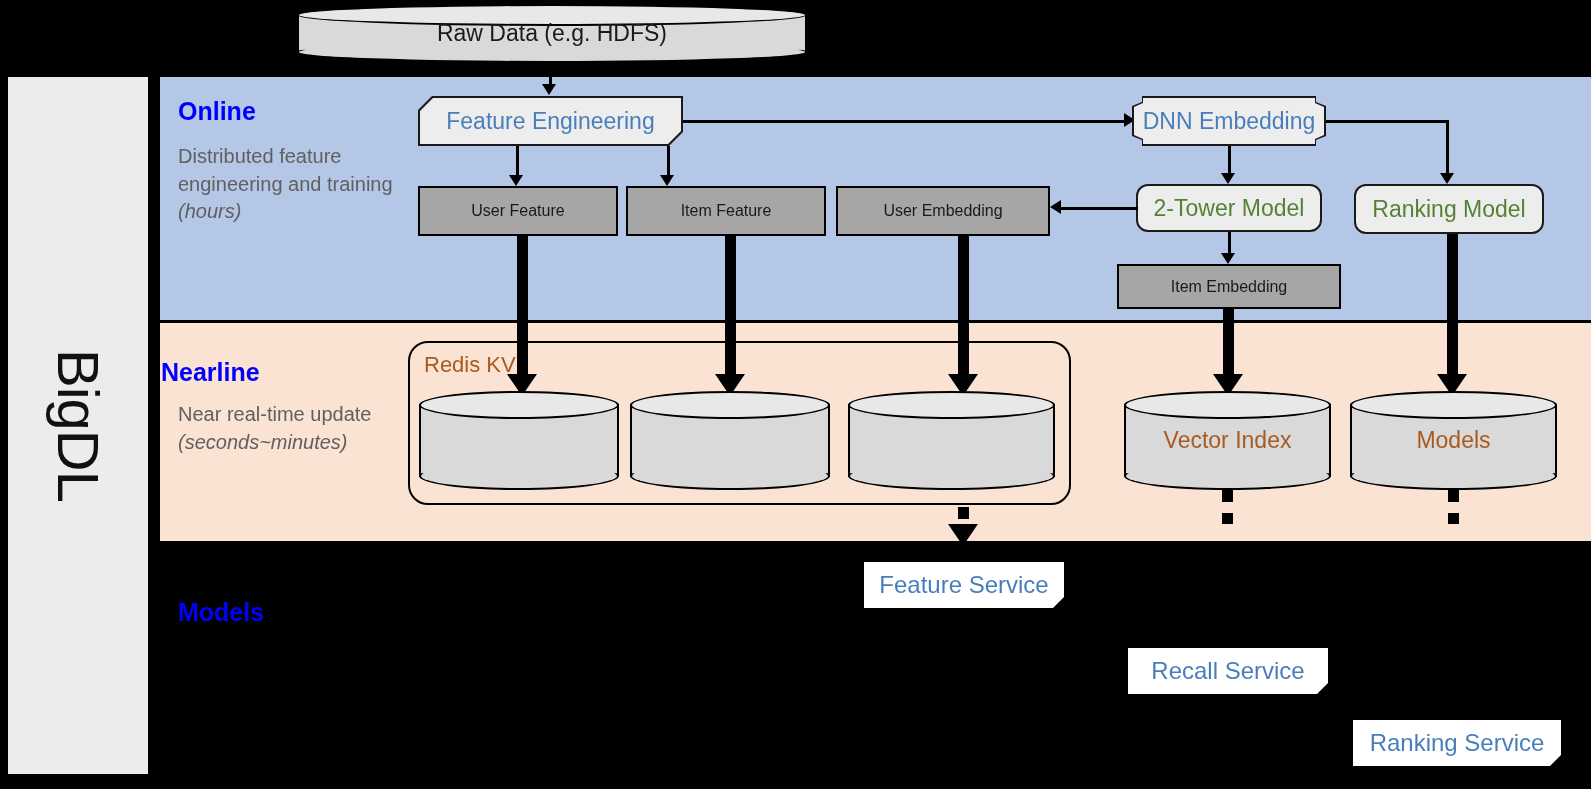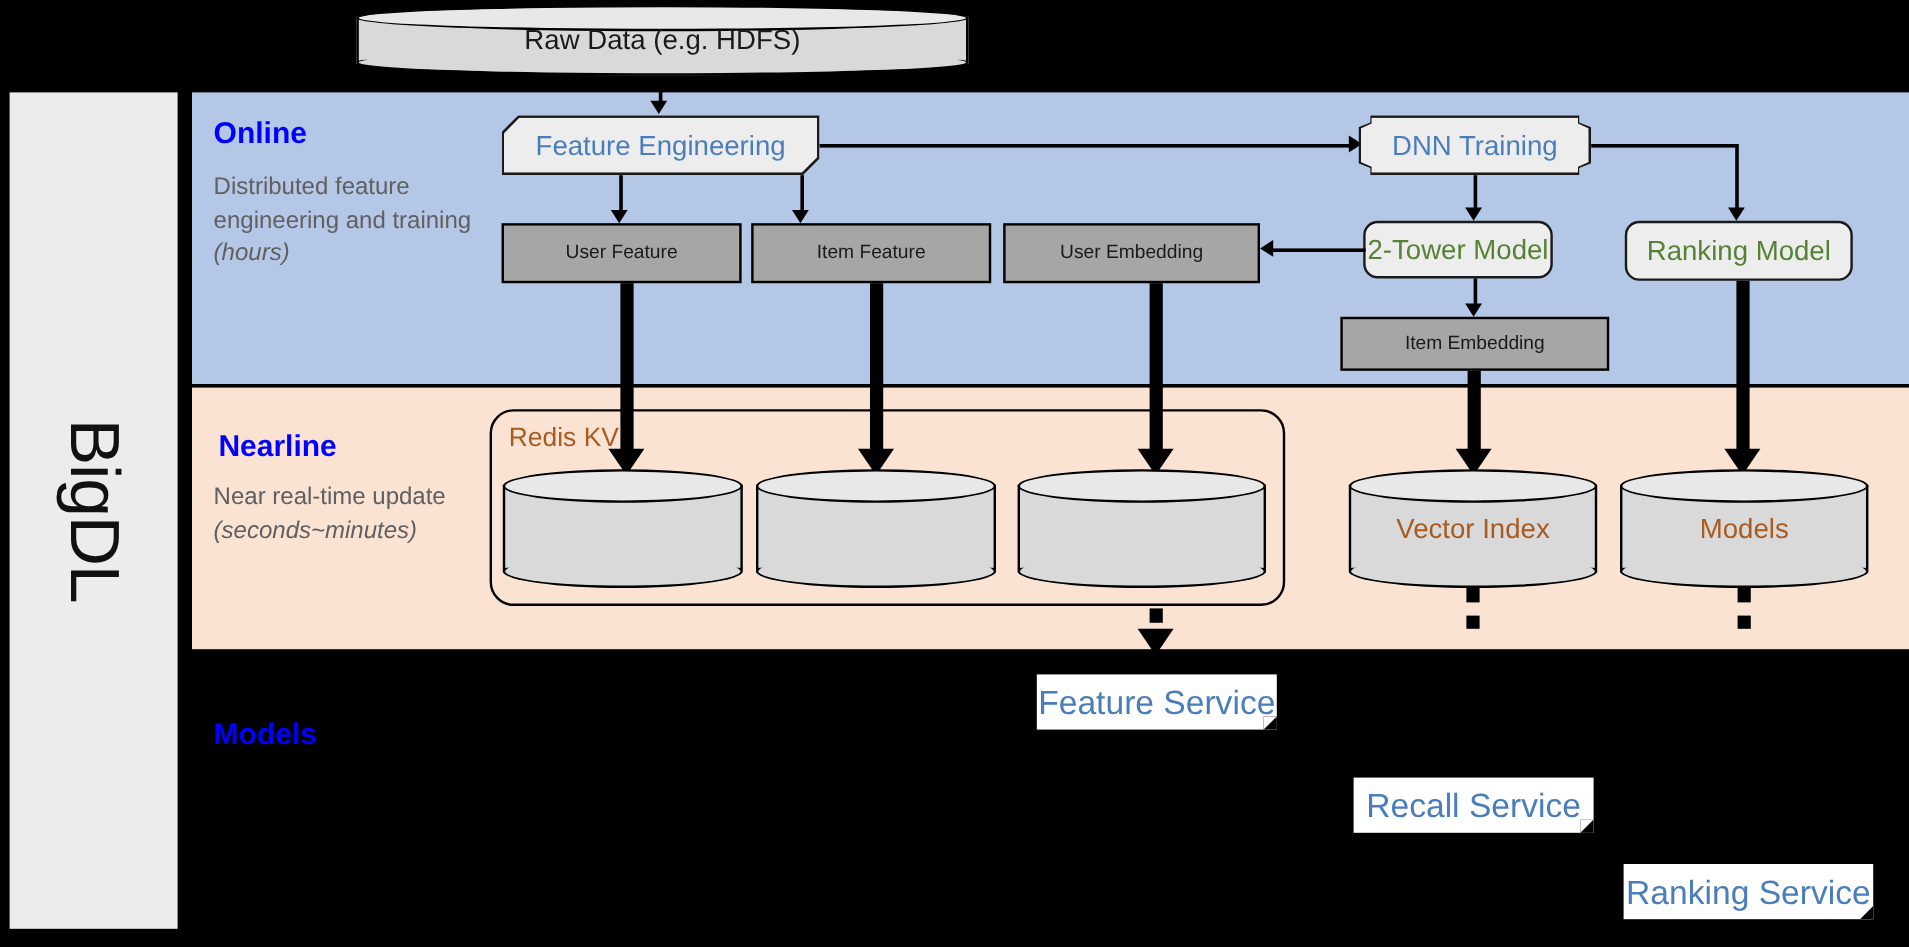--- a/index.html
+++ b/index.html
@@ -57,21 +57,21 @@
   .band-desc {
     position: absolute;
     font-size: 20px;
     line-height: 1.38;
     color: #606060;
     width: 230px;
   }
   .band-desc .it { font-style: italic; }
   #lbl-offline-title  { left: 178px; top: 97px;  }
   #lbl-offline-desc   { left: 178px; top: 143px; }
-  #lbl-nearline-title { left: 182px; top: 358px; }
+  #lbl-nearline-title { left: 161px; top: 358px; }
   #lbl-nearline-desc  { left: 178px; top: 401px; }
   #lbl-online-title   { left: 178px; top: 598px; }
   #lbl-online-desc    { left: 178px; top: 645px; }
   #lbl-online-title, #lbl-online-desc { color: #0000ff; }
   #lbl-online-desc { color: #606060; }
 
   
   .gbox {
     position: absolute;
     background: #a6a6a6;
@@ -247,21 +247,21 @@
   }
 
   
   .doc {
     position: absolute;
     background: #ffffff;
     display: flex;
     align-items: center;
     justify-content: center;
     color: #4a7ebb;
-    font-size: 28px;
+    font-size: 24px;
     text-align: center;
     line-height: 1.25;
   }
   .doc .fold {
     position: absolute;
     right: 0;
     bottom: 0;
     width: 0; height: 0;
     border-left: 17px solid #ffffff;
     border-bottom: 17px solid #000000;
@@ -318,21 +318,21 @@
     <div class="card-inner">
       <span class="t-blue">Feature Engineering</span>
     </div>
   </div>
 
   <div class="hline" style="left:683px; top:120px; width:443px;"></div>
   <div class="ahead-left" style="left:1124px; top:113px; transform: rotate(180deg);"></div>
 
   <div class="lbox brace" id="dnn-training" style="left:1132px; top:96px; width:194px; height:50px;">
     <div class="brace-inner">
-      <span class="t-blue">DNN Training</span>
+      <span class="t-blue">DNN Embedding</span>
     </div>
   </div>
 
   <div class="vline" style="left:516px; top:146px; height:32px;"></div>
   <div class="ahead-down" style="left:509px; top:175px;"></div>
 
   <div class="vline" style="left:667px; top:146px; height:32px;"></div>
   <div class="ahead-down" style="left:660px; top:175px;"></div>
 
   <div class="vline" style="left:1228px; top:146px; height:30px;"></div>
@@ -345,21 +345,21 @@
   <div class="gbox" id="user-feature" style="left:418px; top:186px; width:200px; height:50px;">
     <span>User Feature</span>
   </div>
   <div class="gbox" id="item-feature" style="left:626px; top:186px; width:200px; height:50px;">
     <span>Item Feature</span>
   </div>
   <div class="gbox" id="user-embedding" style="left:836px; top:186px; width:214px; height:50px;">
     <span>User Embedding</span>
   </div>
 
-  <div class="lbox rounded" id="two-tower" style="left:1136px; top:184px; width:158px; height:48px;">
+  <div class="lbox rounded" id="two-tower" style="left:1136px; top:184px; width:186px; height:48px;">
     <span class="t-green">2-Tower Model</span>
   </div>
 
   <div class="hline" style="left:1060px; top:207px; width:78px;"></div>
   <div class="ahead-left" style="left:1050px; top:200px;"></div>
 
   <div class="lbox rounded" id="ranking-model" style="left:1354px; top:184px; width:190px; height:50px;">
     <span class="t-green">Ranking Model</span>
   </div>
 

